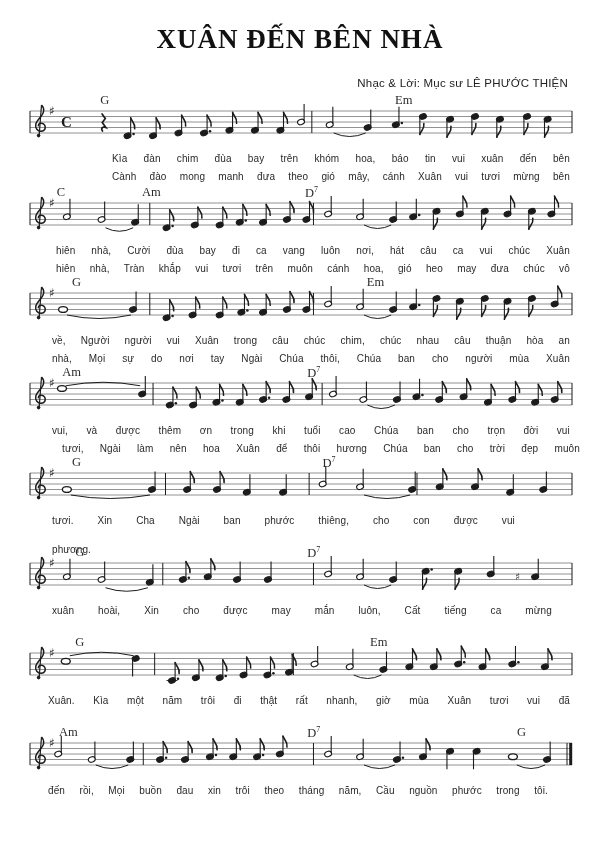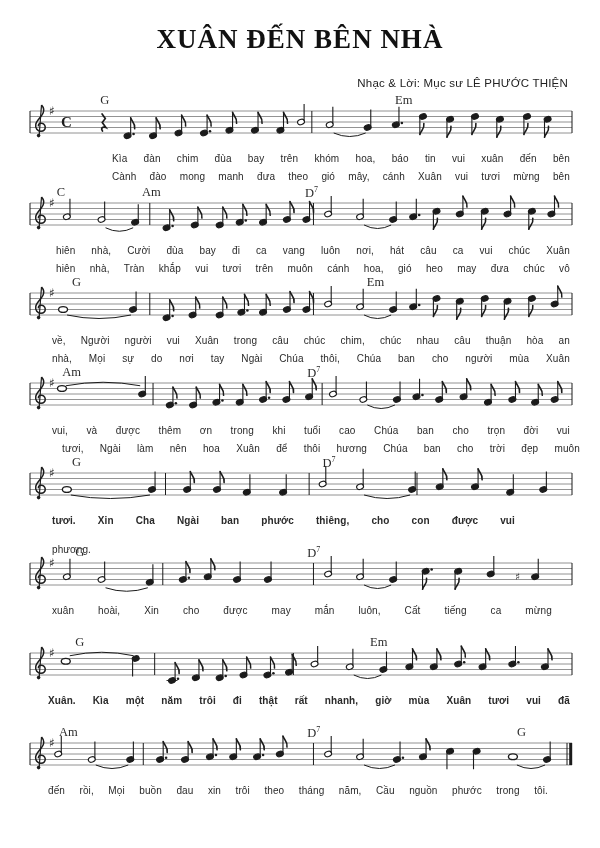--- a/index.html
+++ b/index.html
@@ -700,21 +700,21 @@
           </g>
           <g>
             <ellipse cx="510.212" cy="32.25" rx="3.5" ry="2.6" fill="#1b1b1b" stroke="#1b1b1b" stroke-width="1.2" transform="rotate(-18 510.212 32.25)"></ellipse>
             <line x1="513.312" y1="31.25" x2="513.312" y2="14.25" stroke="#1b1b1b" stroke-width="1.1"></line>
           </g>
           <g>
             <ellipse cx="543.274" cy="29.5" rx="3.5" ry="2.6" fill="#1b1b1b" stroke="#1b1b1b" stroke-width="1.2" transform="rotate(-18 543.274 29.5)"></ellipse>
             <line x1="546.374" y1="28.5" x2="546.374" y2="11.5" stroke="#1b1b1b" stroke-width="1.1"></line>
           </g>
         </svg>
-        <div class="lyric just" style="top: 60px; left: 52px; width: 463px; font-weight: bold;">
+        <div class="lyric just" style="top: 60px; left: 52px; width: 463px;">
           <span class="lyric-word">tươi.</span>
           <span class="lyric-word">Xin</span>
           <span class="lyric-word">Cha</span>
           <span class="lyric-word">Ngài</span>
           <span class="lyric-word">ban</span>
           <span class="lyric-word">phước</span>
           <span class="lyric-word">thiêng,</span>
           <span class="lyric-word">cho</span>
           <span class="lyric-word">con</span>
           <span class="lyric-word">được</span>
@@ -921,21 +921,21 @@
             <ellipse cx="512.38" cy="24" rx="3.5" ry="2.6" fill="#1b1b1b" stroke="#1b1b1b" stroke-width="1.2" transform="rotate(-18 512.38 24)"></ellipse>
             <line x1="515.48" y1="23" x2="515.48" y2="6" stroke="#1b1b1b" stroke-width="1.1"></line>
             <circle cx="518.38" cy="22.2" r="1.3" fill="#1b1b1b"></circle>
           </g>
           <g>
             <ellipse cx="544.9" cy="26.75" rx="3.5" ry="2.6" fill="#1b1b1b" stroke="#1b1b1b" stroke-width="1.2" transform="rotate(-18 544.9 26.75)"></ellipse>
             <line x1="548" y1="25.75" x2="548" y2="8.75" stroke="#1b1b1b" stroke-width="1.1"></line>
             <path d="M548,8.75 C549,12.75 553,13.75 552,19.75" fill="none" stroke="#1b1b1b" stroke-width="1.6" stroke-linecap="round"></path>
           </g>
         </svg>
-        <div class="lyric just" style="top: 60px; left: 48px; width: 522px; font-weight: bold;">
+        <div class="lyric just" style="top: 60px; left: 48px; width: 522px;">
           <span class="lyric-word">Xuân.</span>
           <span class="lyric-word">Kìa</span>
           <span class="lyric-word">một</span>
           <span class="lyric-word">năm</span>
           <span class="lyric-word">trôi</span>
           <span class="lyric-word">đi</span>
           <span class="lyric-word">thật</span>
           <span class="lyric-word">rất</span>
           <span class="lyric-word">nhanh,</span>
           <span class="lyric-word">giờ</span>

